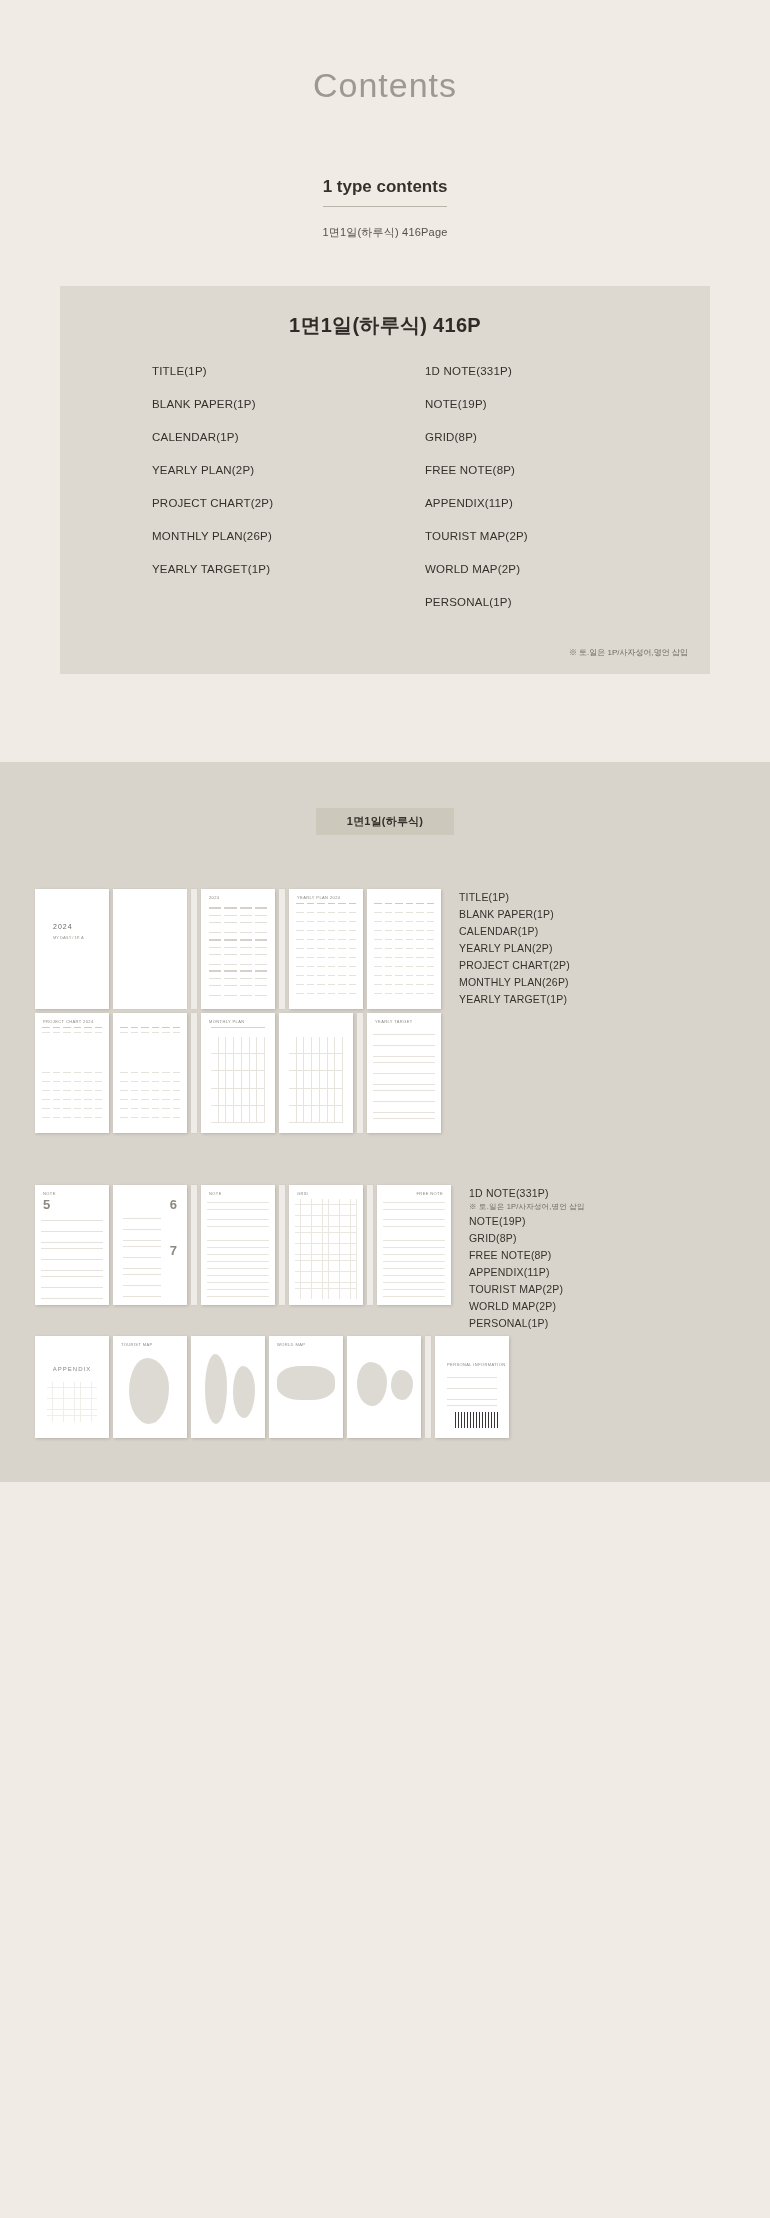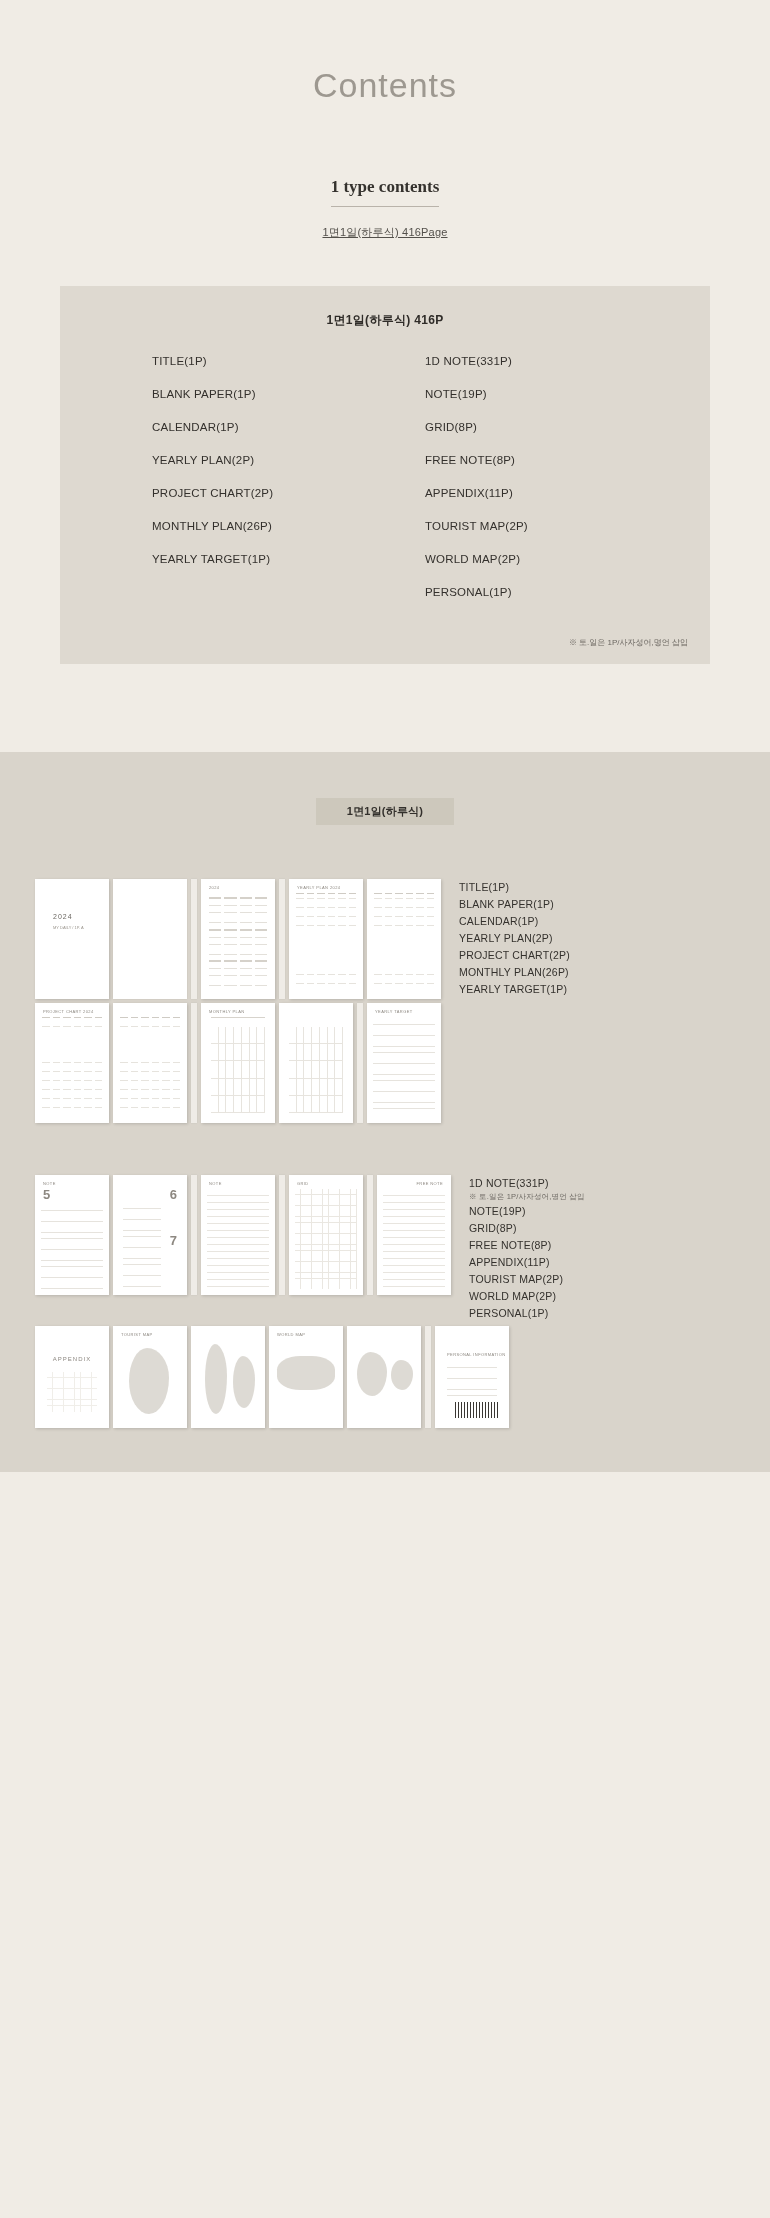--- a/index.html
+++ b/index.html
@@ -24,50 +24,48 @@
     font-size:34px;
     letter-spacing:1px;
     color:#9d9890;
     padding-top:66px;
     font-weight:400;
   }
 
   .section-head{
     text-align:center;
     margin-top:72px;
-    font-family:Liberation Serif, serif;
   }
   .section-head .t{
     display:inline-block;
     font-size:17px;
     font-weight:700;
     color:#35322e;
     padding-bottom:9px;
     border-bottom:1px solid #b9b3aa;
   }
   .section-sub{
     text-align:center;
     font-size:11px;
     color:#53504b;
     margin-top:18px;
     letter-spacing:0.2px;
-    text-decoration:underline;
   }
 
   
   .card{
     margin:46px auto 0 auto;
     width:650px;
     background:#ded9d0;
     padding:26px 0 16px 0;
     box-sizing:border-box;
   }
   .card-title{
     text-align:center;
-    font-size:12px;
+    font-size:20px;
     font-weight:700;
     color:#2f2c28;
     letter-spacing:0.3px;
     margin-bottom:26px;
   }
   .card-cols{
     display:flex;
     padding:0 70px 0 92px;
     box-sizing:border-box;
   }

